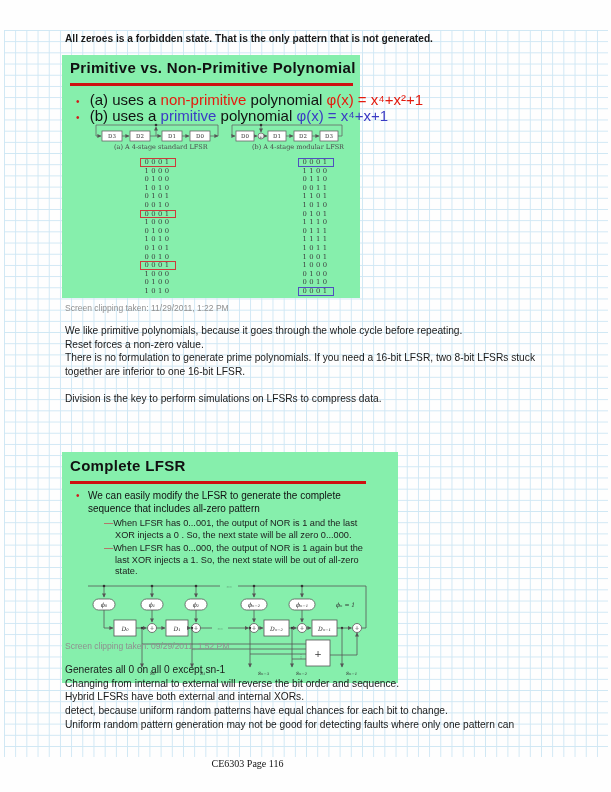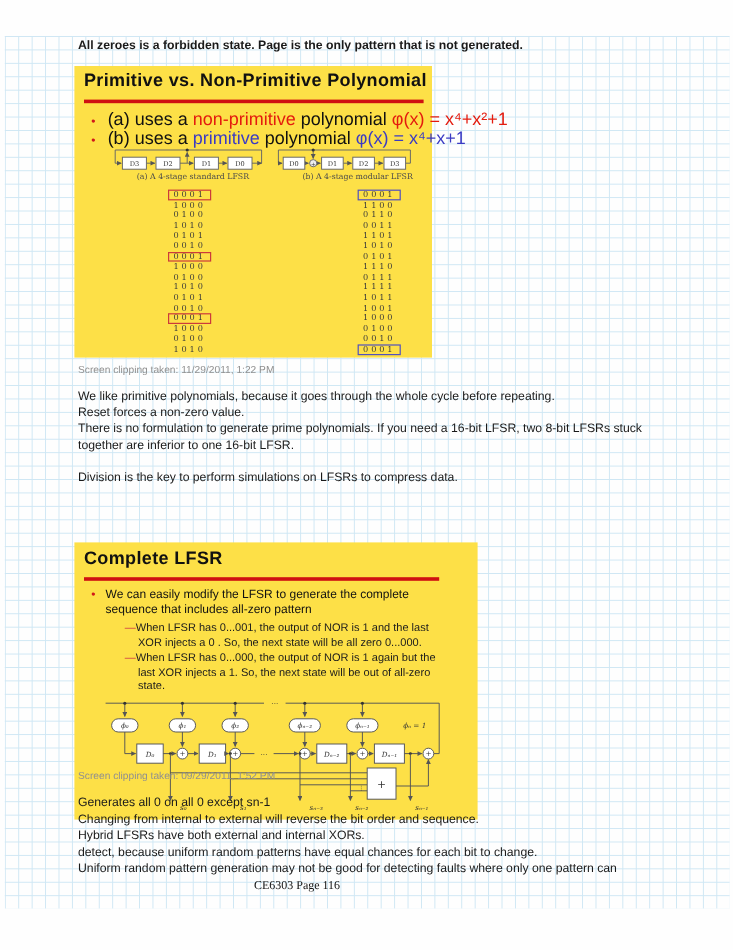--- a/index.html
+++ b/index.html
@@ -4,21 +4,21 @@
 <style>
   html,body{margin:0;padding:0;}
   body{width:611px;height:792px;position:relative;background:#fefefe;overflow:hidden;
        font-family:"Liberation Sans",sans-serif;}
   .grid{position:absolute;left:4px;top:30px;width:604px;height:727px;
         background-image:
           linear-gradient(to right,#cfe7f4 1px,transparent 1px),
           linear-gradient(to bottom,#cfe7f4 1px,transparent 1px);
         background-size:11.2px 11.2px;}
   .note-line{position:absolute;white-space:nowrap;font-size:10.2px;font-weight:600;color:#1a1a1a;}
-  .clip{position:absolute;background:#fde047;}
+  .clip{position:absolute;background:#86efac;}
   .slide-title{position:absolute;left:8px;font-size:15px;font-weight:bold;color:#111;
                letter-spacing:.3px;white-space:nowrap;}
   .slide-rule{position:absolute;left:8px;height:3px;background:#cf1111;}
   .bullet-line{position:absolute;left:14px;font-size:15px;color:#111;white-space:nowrap;}
   .bullet-line::before{content:"•";color:#d11919;margin-right:6px;font-size:10px;}
   .hl-red{color:#e41b0e;}
   .hl-blue{color:#3b3bc4;}
   .diag-caption{position:absolute;font-size:6.5px;color:#4a4a4a;
                 font-family:"DejaVu Serif",serif;white-space:nowrap;}
   .seq-col{position:absolute;width:36px;}
@@ -28,30 +28,30 @@
   .boxed-blue{outline:1px solid #5050bf;outline-offset:-1px;}
   .clip-caption{position:absolute;left:65px;font-size:8.5px;color:#8f8f8f;white-space:nowrap;}
   .para{position:absolute;left:65px;}
   .para div{height:13.7px;line-height:13.7px;font-size:10.2px;font-weight:400;
             color:#1a1a1a;white-space:nowrap;}
   .big-bullet{position:absolute;left:26px;font-size:10px;color:#111;line-height:13px;}
   .big-bullet-dot{position:absolute;left:14px;font-size:10px;color:#d11919;}
   .sub-bullet{font-size:9.2px;color:#1c1c1c;line-height:11.5px;padding-left:11px;
               text-indent:-11px;margin-bottom:2px;}
   .sub-dash{color:#cc3344;}
-  .footer{position:absolute;left:0;top:733px;width:495px;text-align:center;
+  .footer{position:absolute;left:0;top:758px;width:495px;text-align:center;
           font-family:"Liberation Serif",serif;font-size:10px;color:#111;}
   svg text{font-family:"DejaVu Serif",serif;fill:#333;}
 </style>
 </head>
 <body>
 
 <div class="grid"></div>
 
-<div class="note-line" style="left:65px;top:33px;">All zeroes is a forbidden state.  Page is the only pattern that is not generated.</div>
+<div class="note-line" style="left:65px;top:33px;">All zeroes is a forbidden state.  That is the only pattern that is not generated.</div>
 
 <div class="clip" style="left:62px;top:55px;width:298px;height:243px;">
   <div class="slide-title" style="top:4px;">Primitive vs. Non-Primitive Polynomial</div>
   <div class="slide-rule" style="top:28px;width:283px;"></div>
 
   <div class="bullet-line" style="top:36px;">
     <span>(a) uses a </span><span class="hl-red">non-primitive</span><span> polynomial </span><span class="hl-red">φ(x) = x⁴+x²+1</span>
   </div>
   <div class="bullet-line" style="top:52px;">
     <span>(b) uses a </span><span class="hl-blue">primitive</span><span> polynomial </span><span class="hl-blue">φ(x) = x⁴+x+1</span>

